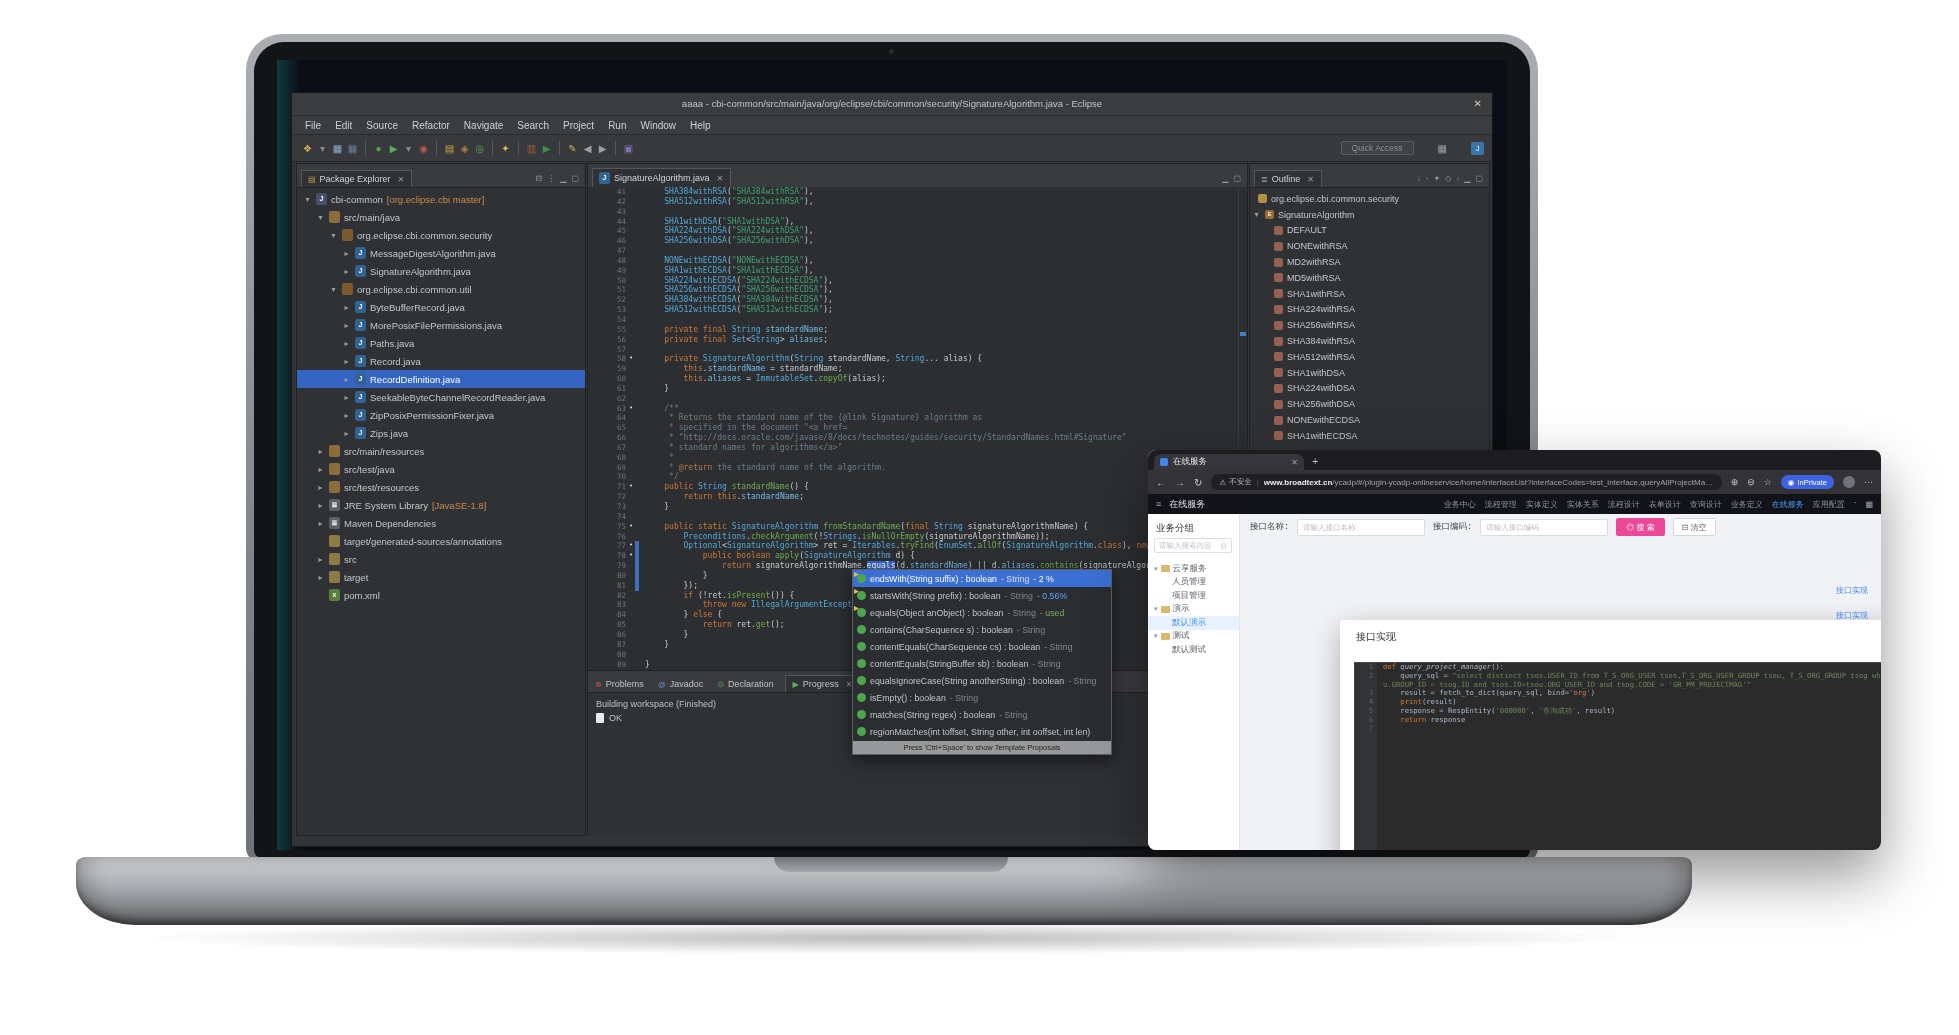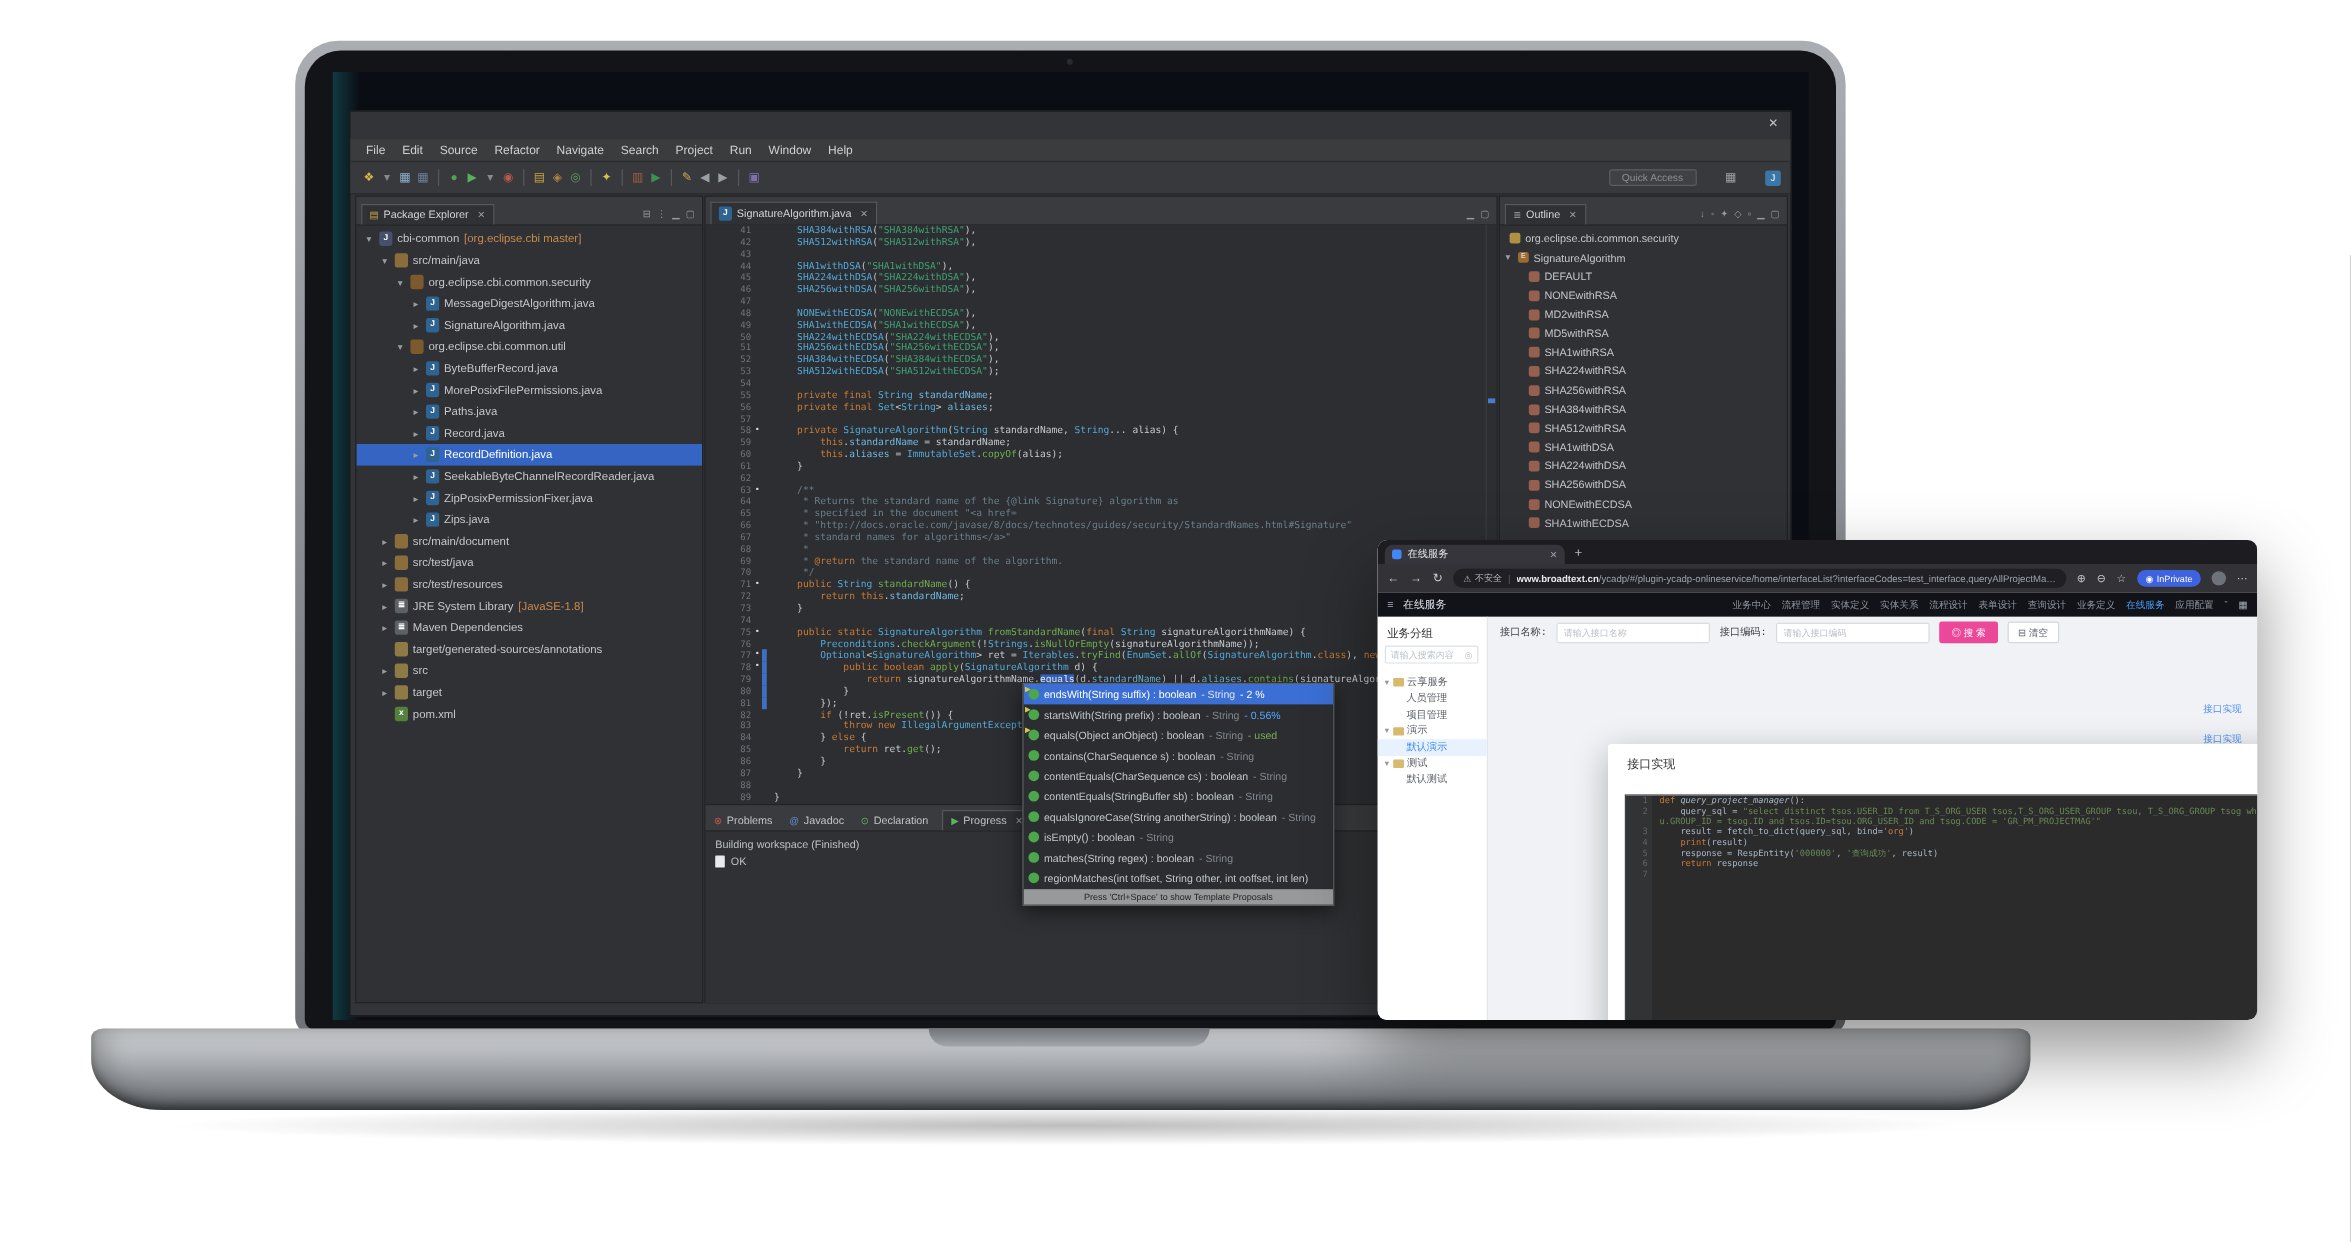--- a/index.html
+++ b/index.html
@@ -65,21 +65,21 @@
   .ed-code{position:absolute;left:0;top:23px;width:100%;height:483px;background:#2c2e31;overflow:hidden;
        font-family:"DejaVu Sans Mono",monospace;font-size:8px;}
   .cl{height:9.85px;line-height:9.85px;display:flex;white-space:pre;}
   .cl-num{width:38px;flex:none;text-align:right;color:#6d7478;padding-right:3px;font-size:7.5px;}
   .cl-dot{color:#d8dadc;font-size:7px;width:6px;flex:none;}
   .cl-bar{width:4px;flex:none;}
   .cl-bar.chg{background:#3d6fc2;}
   .cl-txt{flex:1;overflow:hidden;padding-left:6px;}
   .tk-k{color:#cb7a33;}.tk-s{color:#3fa173;}.tk-t{color:#52a8d8;}.tk-m{color:#6fae4e;}
   .tk-f{color:#70b9e2;}.tk-c{color:#6a7f8b;}.tk-a{color:#bf7b3e;}.tk-d{color:#c6cbce;}
-  .tk-sel{background:#3465c8;color:#fff;font-family:Liberation Mono, monospace;}
+  .tk-sel{background:#3465c8;color:#fff;}
   .ed-ruler{position:absolute;right:0;top:23px;width:8px;height:483px;background:#2c2e31;border-left:1px solid #3a3c3f;}
   .ruler-mark{position:absolute;left:1px;width:6px;height:4px;}
 
   .bp{position:absolute;left:0;top:506px;width:100%;height:165px;background:#2f3134;border-top:1px solid #212224;}
   .bp-header{height:21px;background:#3a3b3e;display:flex;align-items:flex-end;border-bottom:1px solid #212224;}
   .bp-tab{display:flex;align-items:center;gap:4px;padding:3px 7px;font-size:9px;color:#c0c3c6;white-space:nowrap;}
   .bp-tab.active{background:#2f3134;border:1px solid #55585b;border-bottom:none;margin-left:4px;}
   .bp-line{font-size:9px;color:#bdc1c4;padding-left:8px;display:flex;align-items:center;gap:5px;}
   .doc-icon{width:8px;height:10px;background:#e8eaec;border-radius:1px;display:inline-block;}
 
@@ -169,20 +169,21 @@
 <body>
 
 <div class="abs lid"></div>
 <div class="abs bezel"></div>
 <div class="abs camera"></div>
 
 <div class="abs screen">
   <div class="abs wallpaper-strip"></div>
 
   <div class="abs eclipse">
+    <div class="abs ecl-title">aaaa - cbi-common/src/main/java/org/eclipse/cbi/common/security/SignatureAlgorithm.java - Eclipse</div>
     <div class="abs ecl-close">✕</div>
     <div class="abs ecl-menu" id="ecl-menu">
         <span class="menu-item">File</span>
         <span class="menu-item">Edit</span>
         <span class="menu-item">Source</span>
         <span class="menu-item">Refactor</span>
         <span class="menu-item">Navigate</span>
         <span class="menu-item">Search</span>
         <span class="menu-item">Project</span>
         <span class="menu-item">Run</span>
@@ -303,21 +304,21 @@
             <span>ZipPosixPermissionFixer.java</span>
           </div>
           <div class="pe-row" style="padding-left: 45px;">
             <span class="pe-arrow">▸</span>
             <span class="ticon" style="background: rgb(47, 99, 145);">J</span>
             <span>Zips.java</span>
           </div>
           <div class="pe-row" style="padding-left: 19px;">
             <span class="pe-arrow">▸</span>
             <span class="ticon" style="background: rgb(138, 109, 58);"></span>
-            <span>src/main/document</span>
+            <span>src/main/resources</span>
           </div>
           <div class="pe-row" style="padding-left: 19px;">
             <span class="pe-arrow">▸</span>
             <span class="ticon" style="background: rgb(138, 109, 58);"></span>
             <span>src/test/java</span>
           </div>
           <div class="pe-row" style="padding-left: 19px;">
             <span class="pe-arrow">▸</span>
             <span class="ticon" style="background: rgb(138, 109, 58);"></span>
             <span>src/test/resources</span>

